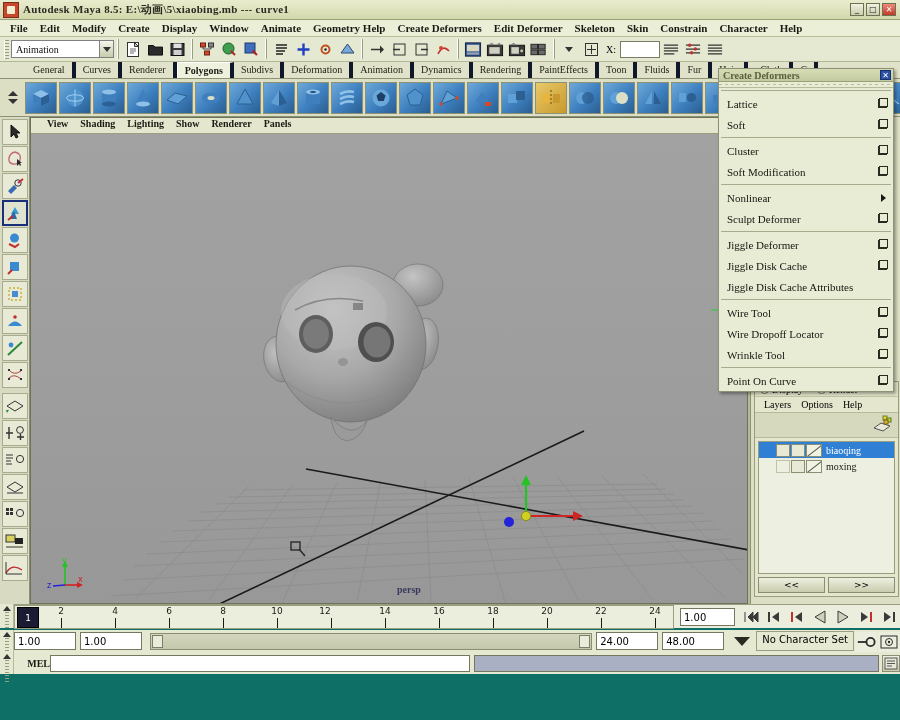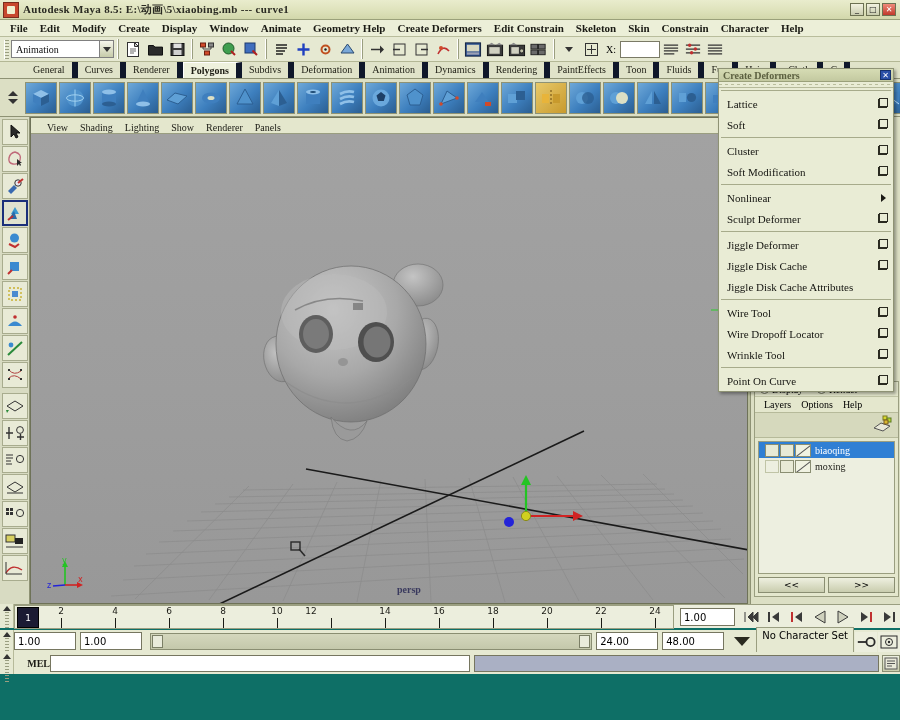--- a/index.html
+++ b/index.html
@@ -104,21 +104,21 @@
   
   .shelftabs {
     position: absolute; left: 0; top: 62px; width: 900px; height: 17px;
     background: #e0e3c9; display: flex; align-items: flex-end;
     border-bottom: 1px solid #8e9274;
     padding-left: 26px;
   }
   .stab {
     padding: 1px 7px 1px 7px; font-size: 10px;
     font-family: "Liberation Serif", serif;
-    border-right: 6px solid #0f172a; color: #1d1d14;
+    border-right: 4px solid #0f172a; color: #1d1d14;
     height: 16px; line-height: 14px; white-space: nowrap;
   }
   .stab.active {
     background: #eef1dd; font-weight: bold;
     border-top: 1px solid #fff; border-left: 1px solid #fff;
     position: relative; top: 0;
   }
 
   
   .shelfrow {
@@ -155,21 +155,21 @@
   .tbi.sel { border: 2px solid #1a2f7a; background: #dfe2cf; }
   .tbsep { width: 24px; height: 4px; flex: 0 0 auto; }
 
   
   .viewwrap {
     position: absolute; left: 30px; top: 117px; width: 718px; height: 487px;
     border: 1px solid #6e7258; background: #9a9a9a;
   }
   .viewmenu {
     height: 16px; background: #e4e7cd; border-bottom: 1px solid #9a9e80;
-    display: flex; align-items: flex-end; padding-left: 10px;
+    display: flex; align-items: flex-start; padding-left: 10px; font-weight: bold;
   }
   .viewmenu .vm {
     padding: 0 6px; font-size: 10px; font-family: "Liberation Serif", serif;
     color: #1a1a14;
   }
   .canvas {
     position: relative; width: 100%; height: calc(100% - 16px);
     background: linear-gradient(to bottom,#a2a2a2 0%,#9d9d9d 55%,#989898 100%);
     overflow: hidden;
   }
@@ -260,21 +260,21 @@
   .lb-menu .lm { padding: 0 5px; font-size: 10px; font-family: "Liberation Serif", serif; }
   .lb-toolrow {
     height: 26px; background: #d6d9bd; border-top: 1px solid #b6ba9a;
     border-bottom: 1px solid #b6ba9a; display: flex; align-items: center;
     justify-content: flex-end; padding-right: 4px;
   }
   .lb-list {
     flex: 1 1 auto; background: #edefe0; border: 1px solid #9a9e80; margin: 3px;
     position: relative; overflow: hidden;
   }
-  .lrow { height: 16px; display: flex; align-items: center; padding-left: 6px; }
+  .lrow { height: 16px; display: flex; align-items: center; padding-left: 17px; }
   .lrow.sel { background: #2f7fd4; }
   .lrow.sel .lname { color: #fff; }
   .lbox {
     width: 14px; height: 13px; border: 1px solid #8a8e72; background: #e8ead6;
     margin-right: 1px; flex: 0 0 auto;
   }
   .lbox.blank { border-color: #c0c4a6; background: transparent; }
   .lswatch {
     width: 16px; height: 13px; border: 1px solid #8a8e72; margin-right: 4px;
     flex: 0 0 auto; position: relative; background: #f0f2e2; overflow: hidden;
@@ -335,21 +335,21 @@
     font-family: "DejaVu Sans", sans-serif; flex: 0 0 auto;
   }
   .rbar {
     flex: 1 1 auto; height: 17px; margin: 0 4px;
     background: linear-gradient(to bottom,#d4d7bd,#c4c8ab);
     border: 1px solid #8a8e72; display: flex; align-items: center;
     justify-content: space-between;
   }
   .rhandle { width: 11px; height: 13px; background: #e9ebdb; border: 1px solid #7b7f66; margin: 0 1px; }
   .charset {
-    height: 28px; background: #e6e9d2; border: 1px solid #9a9e80;
+    height: 20px; background: #e6e9d2; border: 1px solid #9a9e80;
     font-size: 10px; line-height: 16px; padding: 0 5px; flex: 0 0 auto;
     font-family: "DejaVu Sans", sans-serif;
   }
   .ddarrow {
     width: 0; height: 0; border-left: 8px solid transparent; border-right: 8px solid transparent;
     border-top: 9px solid #2a2a20; margin: 0 6px; flex: 0 0 auto;
   }
 
   
   .cmdline {
@@ -411,21 +411,21 @@
   <div class="menubar">
     <div class="mi">File</div>
     <div class="mi">Edit</div>
     <div class="mi">Modify</div>
     <div class="mi">Create</div>
     <div class="mi">Display</div>
     <div class="mi">Window</div>
     <div class="mi">Animate</div>
     <div class="mi">Geometry Help</div>
     <div class="mi">Create Deformers</div>
-    <div class="mi">Edit Constrain</div>
+    <div class="mi">Edit Deformer</div>
     <div class="mi">Skeleton</div>
     <div class="mi">Skin</div>
     <div class="mi">Constrain</div>
     <div class="mi">Character</div>
     <div class="mi">Help</div>
   </div>
 
   <div class="statusline">
     <div class="grip"></div>
     <div class="mode-select">Animation</div>
@@ -1155,21 +1155,21 @@
       <div class="ts-num" style="left:46px;">2</div>
       <div class="ts-tick" style="left:46px;"></div>
       <div class="ts-num" style="left:100px;">4</div>
       <div class="ts-tick" style="left:100px;"></div>
       <div class="ts-num" style="left:154px;">6</div>
       <div class="ts-tick" style="left:154px;"></div>
       <div class="ts-num" style="left:208px;">8</div>
       <div class="ts-tick" style="left:208px;"></div>
       <div class="ts-num" style="left:262px;">10</div>
       <div class="ts-tick" style="left:262px;"></div>
-      <div class="ts-num" style="left:296px;">12</div>
+      <div class="ts-num" style="left:310px;">12</div>
       <div class="ts-tick" style="left:316px;"></div>
       <div class="ts-num" style="left:370px;">14</div>
       <div class="ts-tick" style="left:370px;"></div>
       <div class="ts-num" style="left:424px;">16</div>
       <div class="ts-tick" style="left:424px;"></div>
       <div class="ts-num" style="left:478px;">18</div>
       <div class="ts-tick" style="left:478px;"></div>
       <div class="ts-num" style="left:532px;">20</div>
       <div class="ts-tick" style="left:532px;"></div>
       <div class="ts-num" style="left:586px;">22</div>

